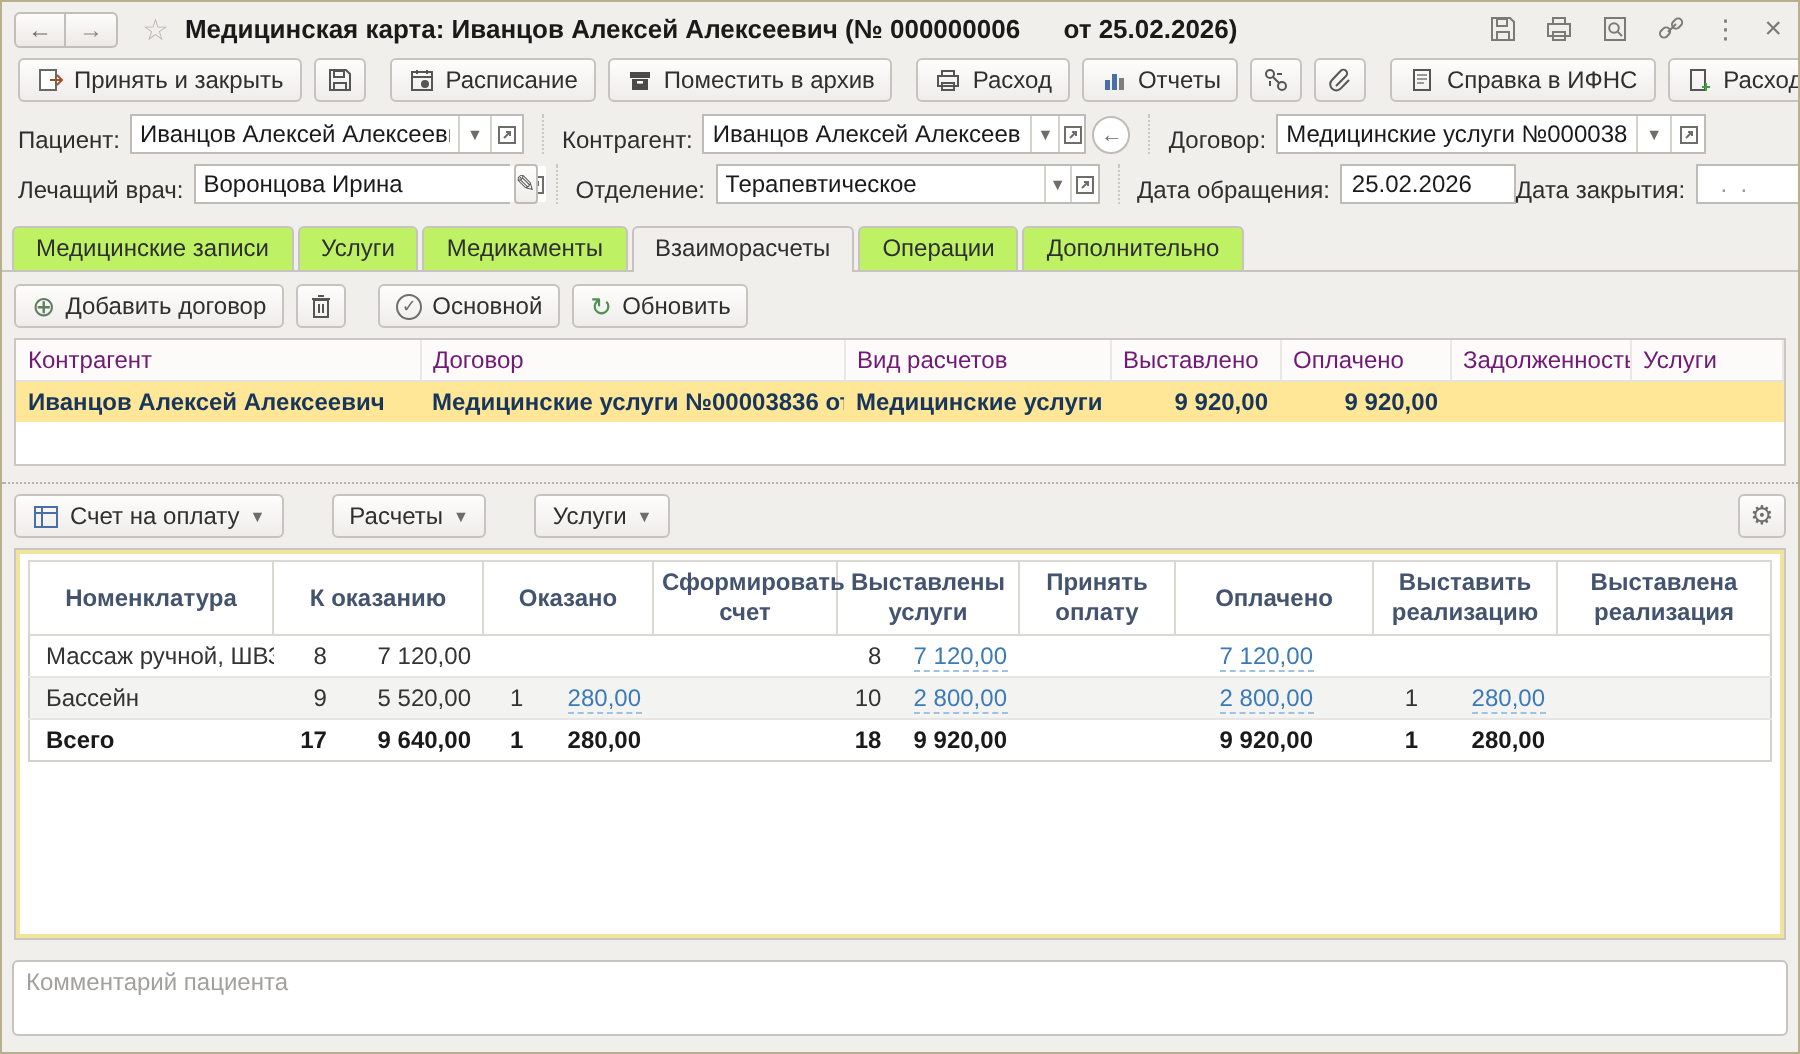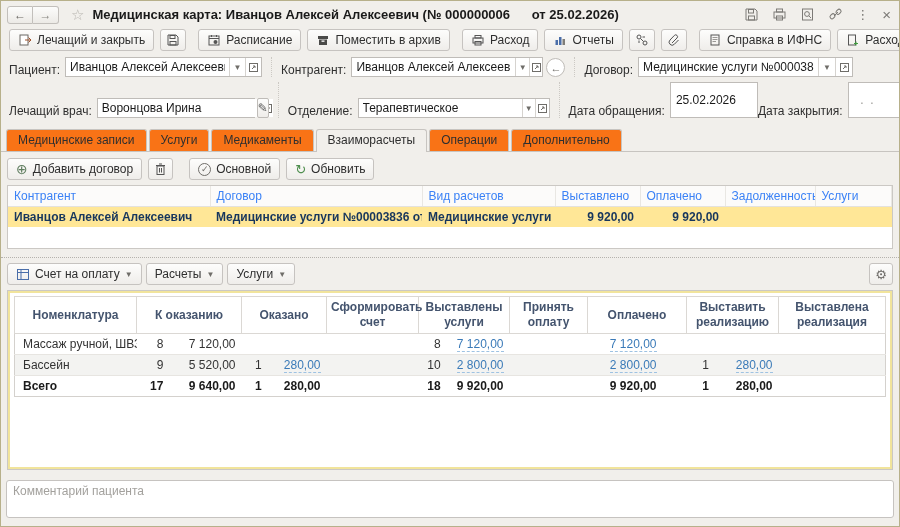--- a/index.html
+++ b/index.html
@@ -51,52 +51,52 @@
   .seg { width: 17px; display: flex; align-items: center; justify-content: center;
          border-left: 1px solid #d6d3cf; color: #6f6d69; cursor: pointer; background: #fff; }
   .seg.dd { font-size: 8px; }
   .roundbtn { width: 19px; height: 19px; border: 1px solid #bfbcb8; border-radius: 50%;
     background: #fff; color: #6f6d69; display: inline-flex; align-items: center; justify-content: center;
     font-size: 11px; margin-left: 3px; cursor: pointer; }
   .sqbtn { width: 22px; height: 20px; border: 1px solid #bfbcb8; background: linear-gradient(#fdfdfc,#efedea);
     display: inline-flex; align-items: center; justify-content: center; margin-left: 2px;
     border-radius: 2px; font-size: 12px; color: #555; cursor: pointer; }
   .vsep { border-left: 1px dotted #ccc9c4; align-self: stretch; margin: 0 9px; }
-  .dateinput { border: 1px solid #bfbcb8; height: 36px; width: 88px; padding: 0 5px; font-size: 12px; font-family: inherit; color: #1a1a1a; }
+  .dateinput { border: 1px solid #bfbcb8; height: 20px; width: 88px; padding: 0 5px; font-size: 12px; font-family: inherit; color: #1a1a1a; }
   .dateinput.empty { color: #9a9894; }
   .glink { color: #3f9e3f; text-decoration: underline; font-size: 12px; cursor: pointer; white-space: nowrap; }
   .linkcol { position: absolute; right: 12px; top: 3px; display: flex; flex-direction: column; gap: 9px; align-items: flex-start; }
   
   .tabs { display: flex; gap: 2px; padding: 2px 0 0 5px; border-bottom: 1px solid #c7c4c0; }
   .tab {
     padding: 3px 11px 4px; border: 1px solid #c7c4c0; border-bottom: none;
-    border-radius: 3px 3px 0 0; background: #f97316; color: #2f2f2f; cursor: pointer;
+    border-radius: 3px 3px 0 0; background: #bef264; color: #2f2f2f; cursor: pointer;
     position: relative; margin-bottom: 0;
   }
   .tab.active { background: #f1efeb; margin-bottom: -1px; padding-bottom: 5px; z-index: 2; }
   
   .tabpanel { flex: 1; display: flex; flex-direction: column; overflow: hidden; }
   .actions { display: flex; align-items: center; gap: 6px; padding: 6px 6px 5px 6px; }
   .circle-ic { width: 13px; height: 13px; border: 1px solid #6f6d69; border-radius: 50%;
     display: inline-flex; align-items: center; justify-content: center; font-size: 9px; color: #6f6d69; }
   .plus-ic { font-size: 14px; color: #5f7d5f; line-height: 1; }
   .refresh-ic { font-size: 13px; color: #4f8f4f; line-height: 1; }
   
   .ctable-wrap { margin: 0 6px; background: #fff; border: 1px solid #cbc8c4; height: 64px; overflow: hidden; }
   table { border-collapse: collapse; width: 100%; table-layout: fixed; }
   .ctable th {
-    font-weight: normal; color: #3b82f6; text-align: left; padding: 3px 6px;
+    font-weight: normal; color: #701a75; text-align: left; padding: 3px 6px;
     border-right: 1px solid #e9e7e3; border-bottom: 1px solid #e4e2de; background: #fcfbfa;
     white-space: nowrap; overflow: hidden;
   }
   .ctable td { padding: 3px 6px; white-space: nowrap; overflow: hidden; }
   .ctable tr.sel td { background: #ffe797; color: #17365d; font-weight: bold; }
   .num { text-align: right; }
   .dotsep { border-top: 1px dotted #b5b2ad; margin: 8px 0 0 0; }
-  .svc-toolbar { display: flex; align-items: center; gap: 4px; padding: 5px 6px; }
+  .svc-toolbar { display: flex; align-items: center; gap: 24px; padding: 5px 6px; }
   .gearbtn { margin-left: auto; width: 24px; height: 22px; border: 1px solid #c6c3c0; border-radius: 3px;
     background: linear-gradient(#fdfdfc,#efedea); color: #6f6d69; font-size: 13px;
     display: flex; align-items: center; justify-content: center; cursor: pointer; }
   
   .svc-panel {
     margin: 0 6px 6px 6px; flex: 1; background: #fff;
     border: 1px solid #cbc8c4; box-shadow: inset 0 0 0 2px #f1e49c;
     padding: 5px 6px; overflow: hidden;
   }
   .stable { border: 1px solid #d4d1cd; }
@@ -166,21 +166,21 @@
       <span class="wclose">×</span>
     </span>
   </div>
 
   <div class="toolbar">
     <span class="btn">
       <svg width="14" height="14" viewBox="0 0 14 14">
           <rect x="2" y="2" width="8" height="10" fill="#fff" stroke="#6b6965"></rect>
           <path d="M7 7h6M10.5 4.5L13 7l-2.5 2.5" stroke="#a0522d" fill="none"></path>
         </svg>
-      <span>Лечащий и закрыть</span>
+      <span>Принять и закрыть</span>
     </span>
     <span class="btn iconbtn">
       <svg width="14" height="14" viewBox="0 0 14 14">
           <path d="M2 2h8l2 2v8H2z" fill="none" stroke="#555"></path>
           <rect x="4" y="8.5" width="6" height="3.5" fill="none" stroke="#555"></rect>
           <rect x="4" y="2.5" width="5" height="3" fill="none" stroke="#555"></rect>
         </svg>
     </span>
     <span class="tb-sep"></span>
     <span class="btn">

